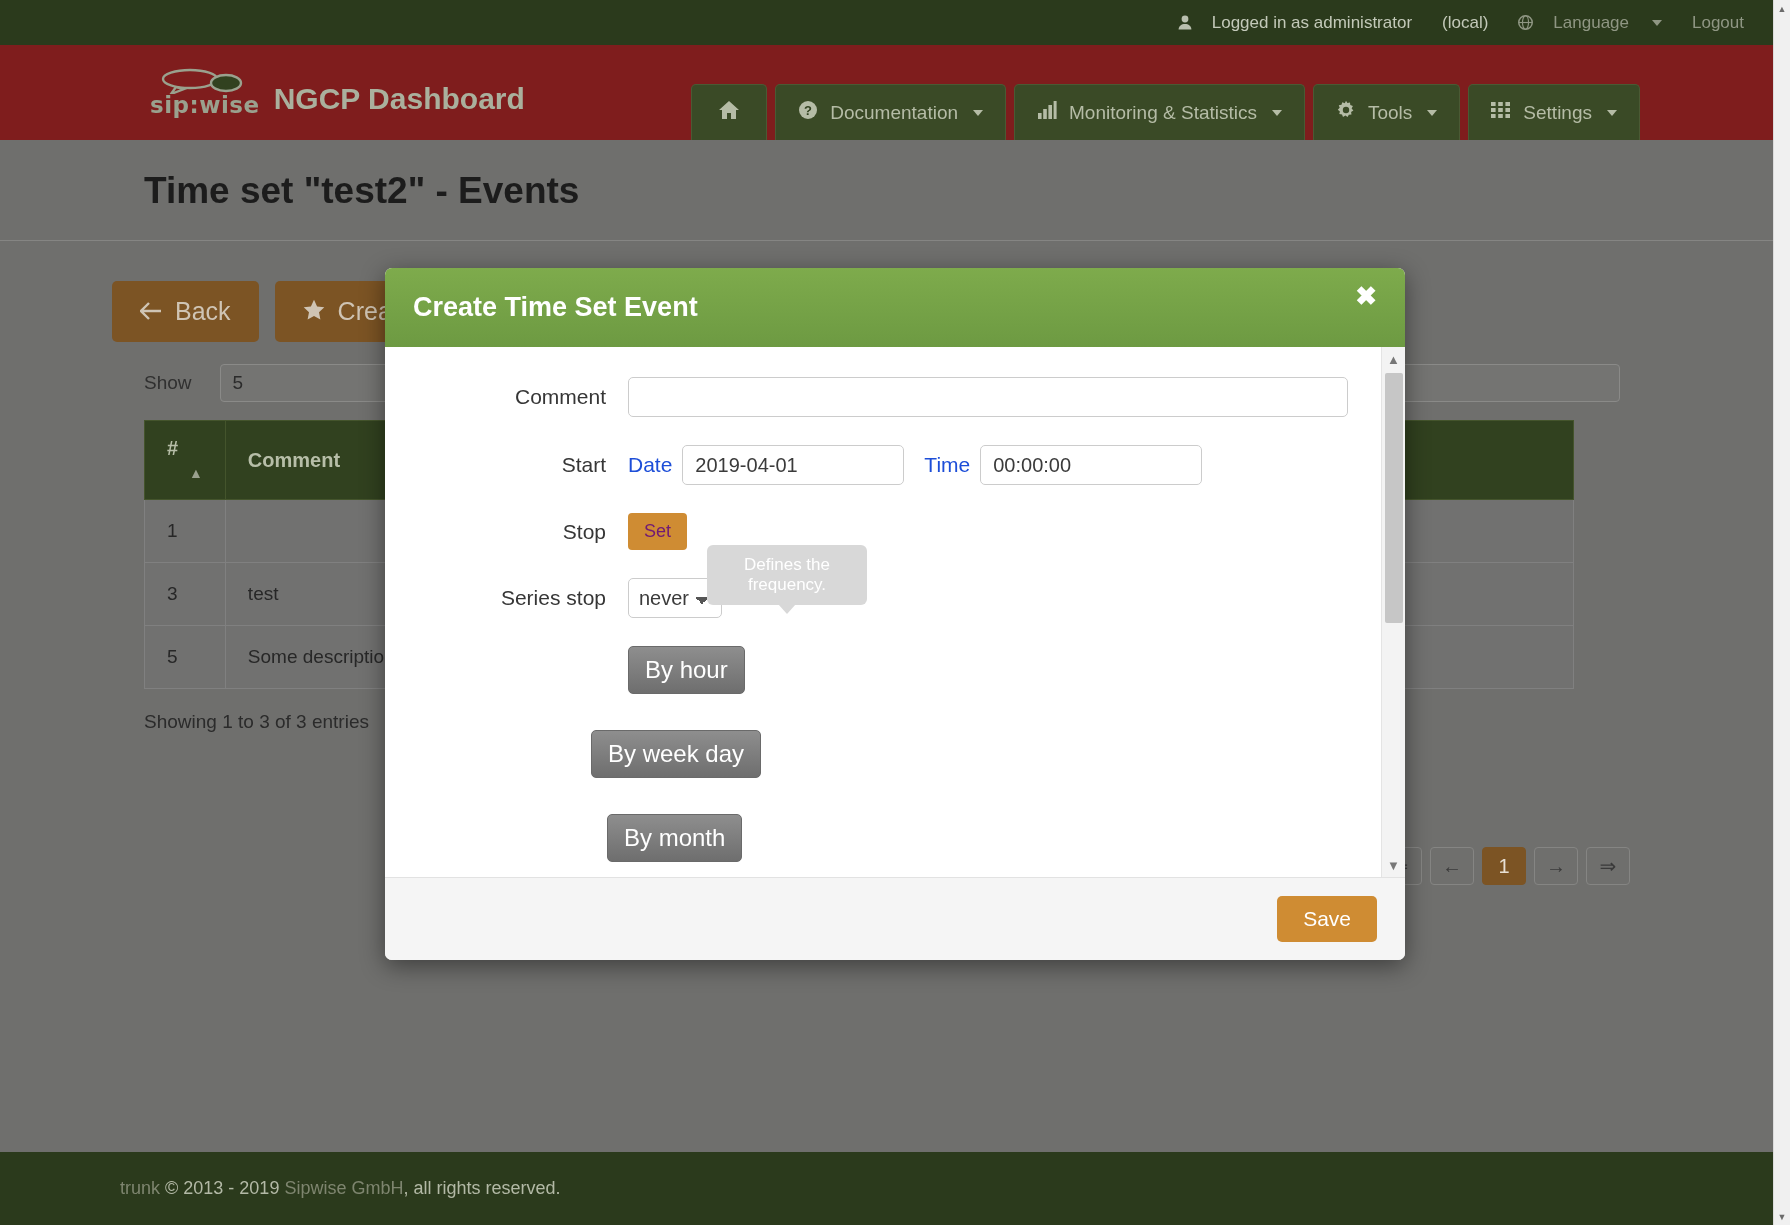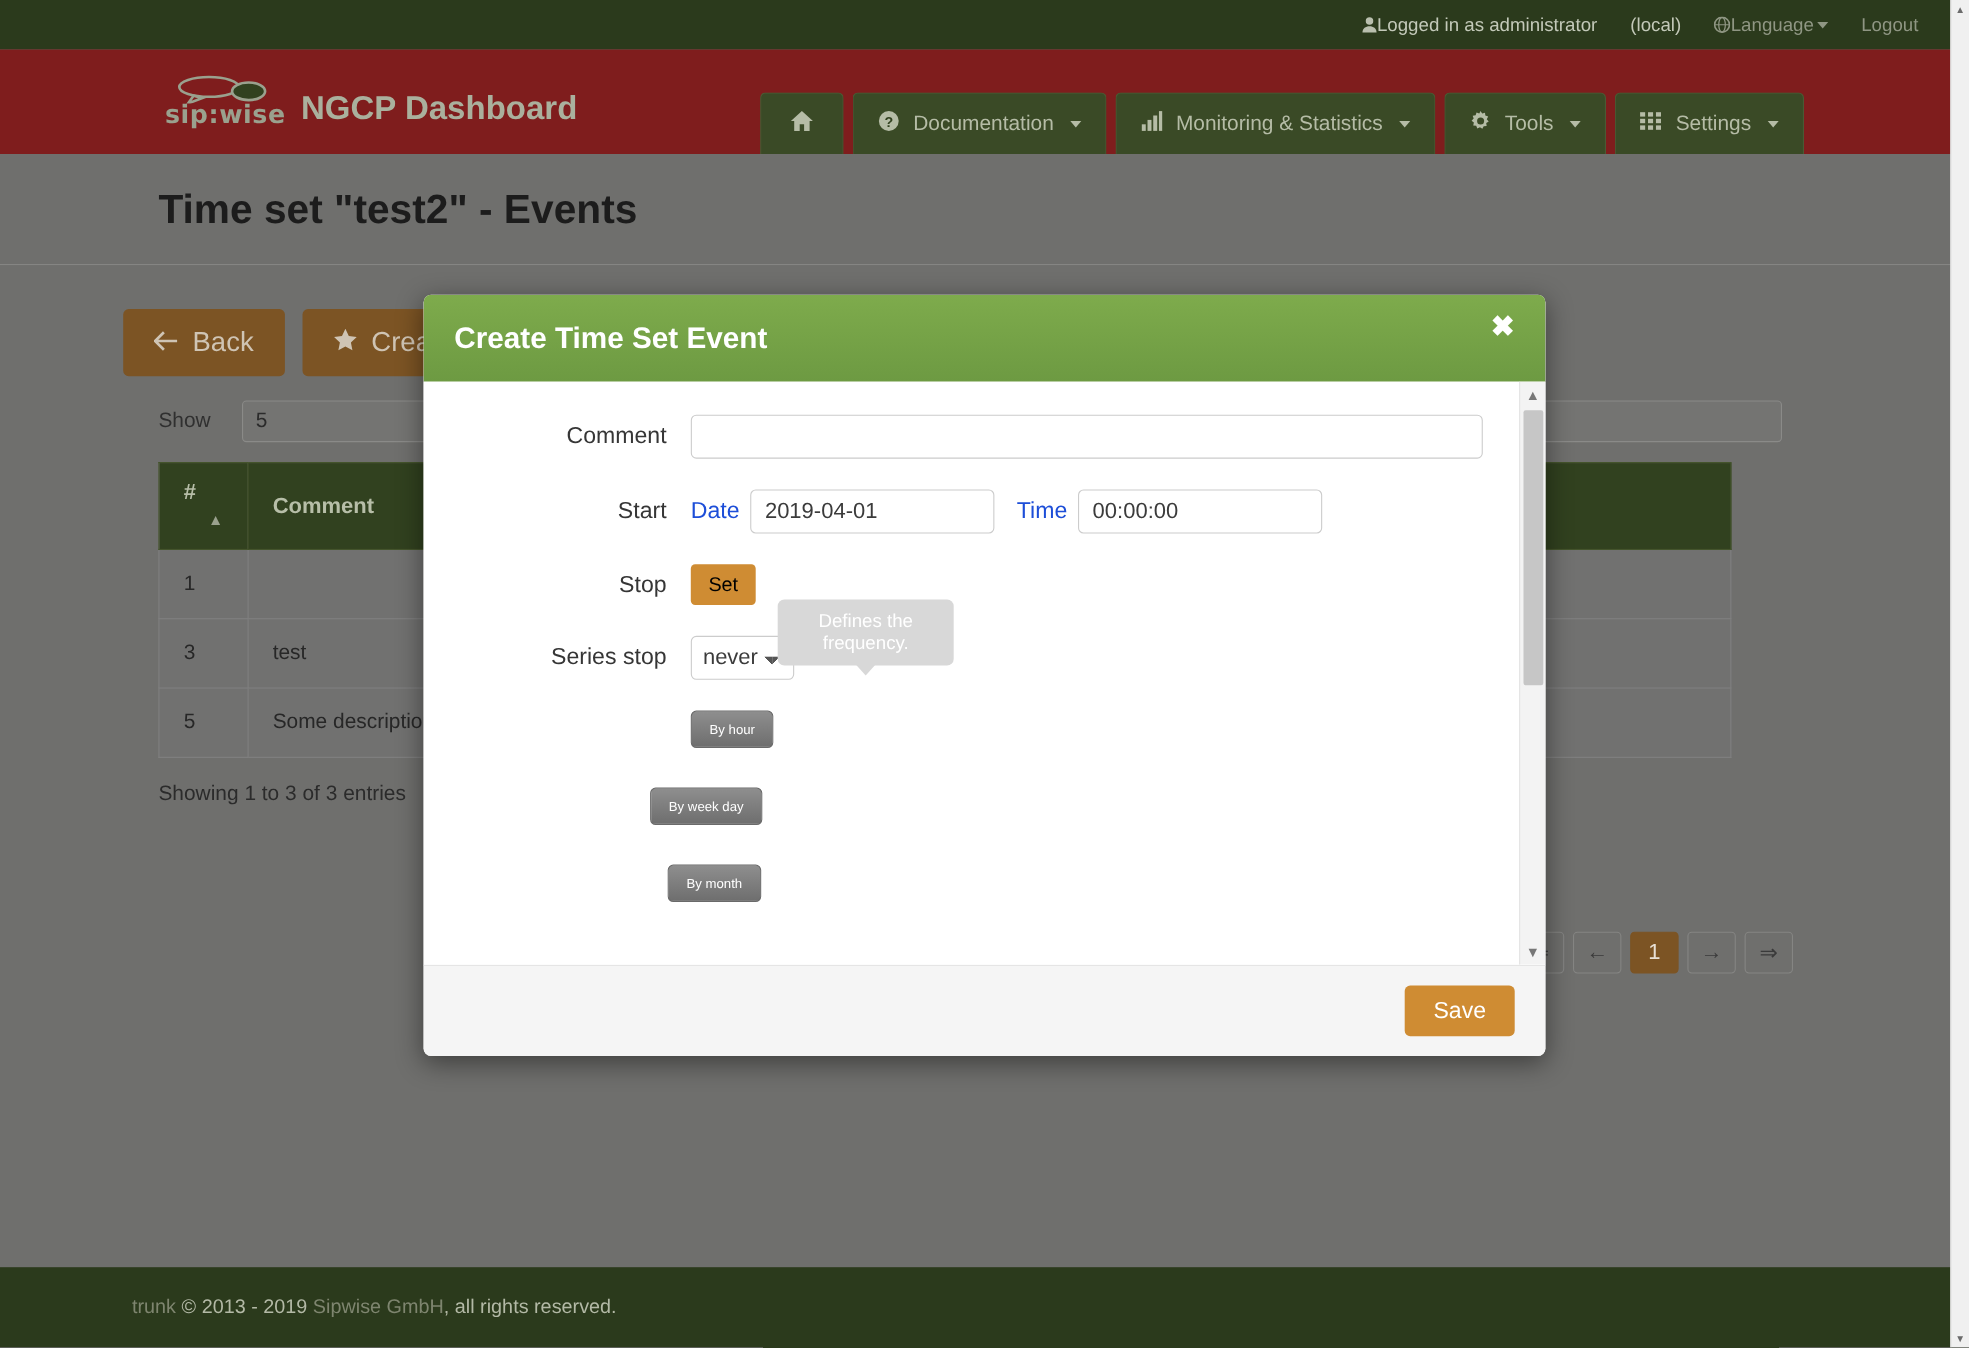--- a/index.html
+++ b/index.html
@@ -11,21 +11,21 @@
     overflow:hidden;
     position:relative;
   }
 
   
   .topbar{
     height:45px; background:#2b3a1c; color:#b9bfae;
     display:flex; align-items:center; justify-content:flex-end;
     padding-right:46px; font-size:17px;
   }
-  .topbar .tb-item{ margin-left:30px; display:flex; align-items:center; gap:0; color:#c3c9b9; text-decoration:none; }
+  .topbar .tb-item{ margin-left:30px; display:flex; align-items:center; gap:20px; color:#c3c9b9; text-decoration:none; }
   .topbar .tb-item.dim{ color:#8f9683; }
   .ico-user svg, .ico-globe svg{ display:block; }
   .caret{ width:0;height:0;border-left:5px solid transparent;border-right:5px solid transparent;border-top:6px solid currentColor; margin-left:3px;}
 
   
   .navbar{
     height:95px; background:#7f1d1d;
     display:flex; align-items:center; position:relative;
   }
   .brand{ display:flex; align-items:flex-end; padding-left:150px; gap:0; }
@@ -145,27 +145,27 @@
     background-image:
       linear-gradient(45deg, transparent 50%, #555 50%),
       linear-gradient(135deg, #555 50%, transparent 50%);
     background-position: calc(100% - 19px) 18px, calc(100% - 12px) 18px;
     background-size:7px 7px, 7px 7px;
     background-repeat:no-repeat;
   }
   .sel.freq{ width:158px; border:2px solid #7c9ee3; }
   .sel.series{ width:94px; }
   .btn-set{
-    background:#cf8c33; color:#000000; border:none; border-radius:4px;
+    background:#cf8c33; color:#701a75; border:none; border-radius:4px;
     font-size:18px; padding:8px 16px; cursor:pointer;
   }
   .gbtn{
     background:linear-gradient(180deg,#8e8e8e 0%,#6e6e6e 100%);
     color:#fff; border:1px solid #6a6a6a; border-radius:5px;
-    font-size:12px; padding:9px 16px; cursor:pointer; display:block;
+    font-size:24px; padding:9px 16px; cursor:pointer; display:block;
   }
   .gbtn-row{ display:flex; margin-bottom:36px; }
   .gbtn-pad{ width:215px; }
   .tooltip{
     position:absolute; left:322px; top:198px; width:160px;
     background:#d8d8d8; color:#fff; border-radius:6px;
     font-size:17px; text-align:center; padding:10px 8px;
   }
   .tooltip:after{
     content:""; position:absolute; left:50%; margin-left:-9px; bottom:-9px;

